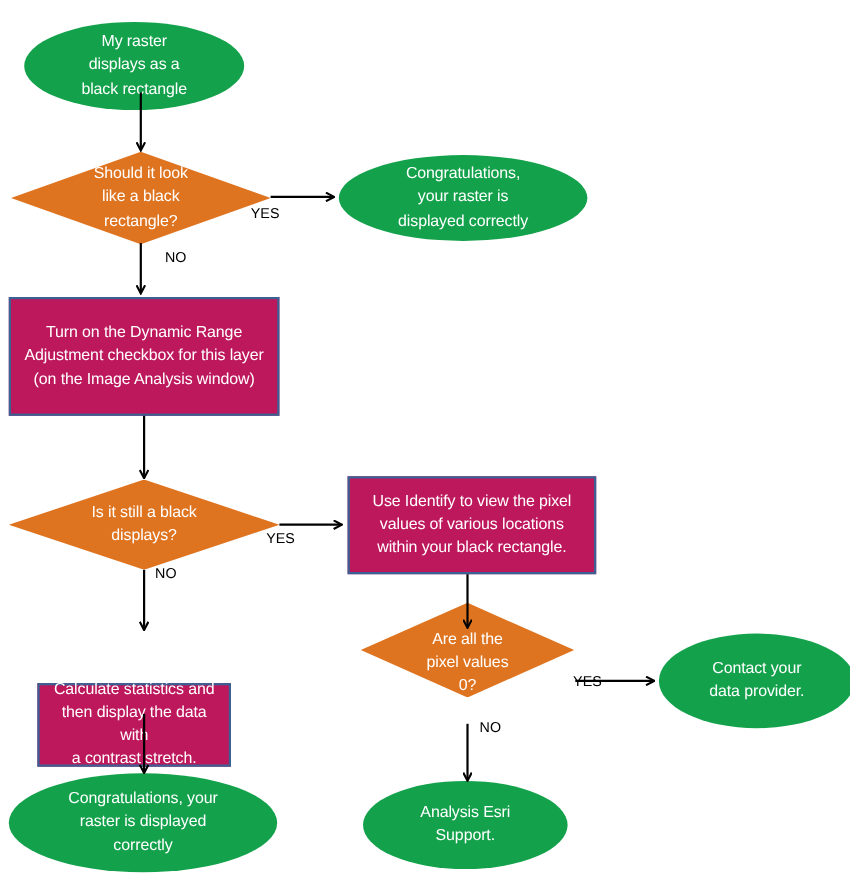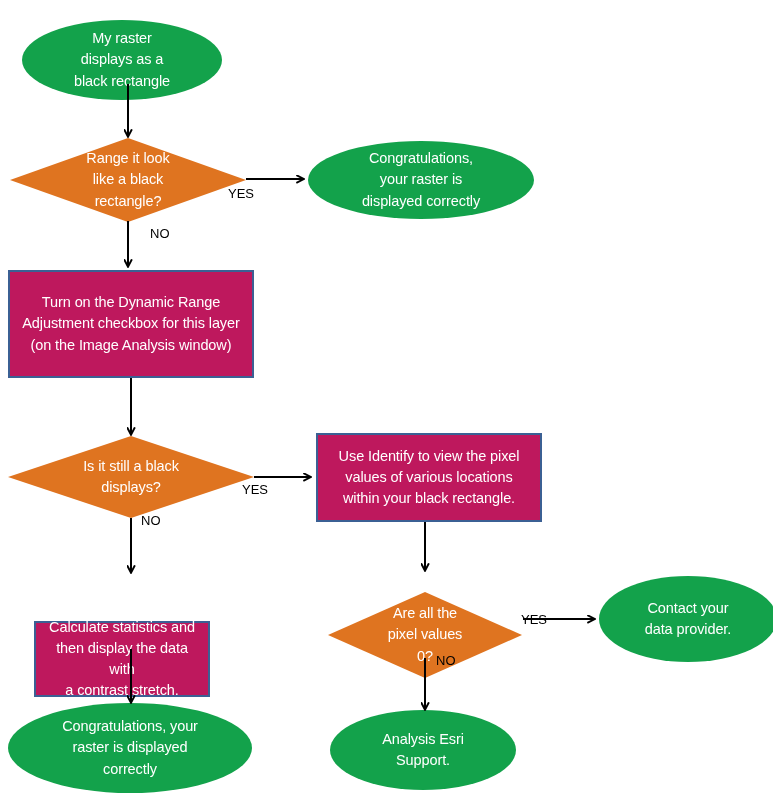--- a/index.html
+++ b/index.html
@@ -116,21 +116,21 @@
   <div class="edge-label" style="left:436px; top:653px;">NO</div>
 
   <div class="node ellipse" style="left:22px; top:20px; width:200px; height:80px;">
     <span class="label">My raster
 displays as a
 black rectangle</span>
   </div>
 
   <div class="node diamond" style="left:10px; top:138px; width:236px; height:84px;">
     <span class="diamond-shape"></span>
-    <span class="label">Range it look
+    <span class="label">Should it look
 like a black
 rectangle?</span>
   </div>
 
   <div class="node ellipse" style="left:308px; top:141px; width:226px; height:78px;">
     <span class="label">Congratulations,
 your raster is
 displayed correctly</span>
   </div>
 
@@ -151,21 +151,21 @@
 values of various locations
 within your black rectangle.</span>
   </div>
 
   <div class="node process" style="left:34px; top:573px; width:176px; height:76px;margin-top:48px;">
     <span class="label">Calculate statistics and
 then display the  data with
 a contrast stretch.</span>
   </div>
 
-  <div class="node diamond" style="left:328px; top:592px; width:194px; height:86px;">
+  <div class="node diamond" style="left:328px; top:548px; width:194px; height:86px;align-items:flex-end;">
     <span class="diamond-shape"></span>
     <span class="label">Are all the
 pixel values
 0?</span>
   </div>
 
   <div class="node ellipse" style="left:599px; top:576px; width:178px; height:86px;">
     <span class="label">Contact your
 data provider.</span>
   </div>

